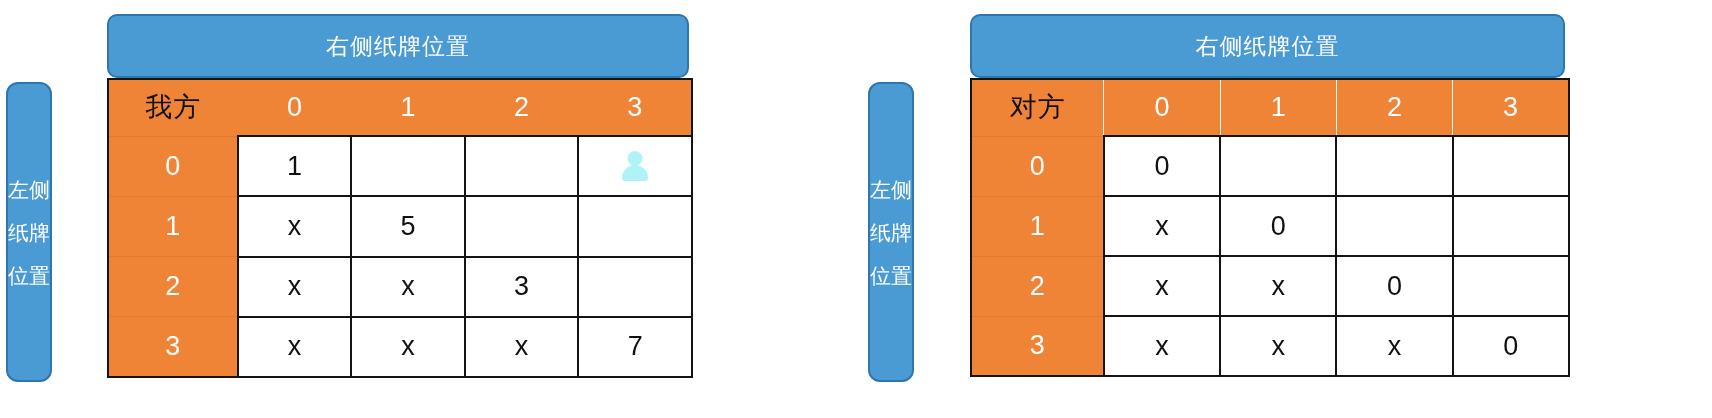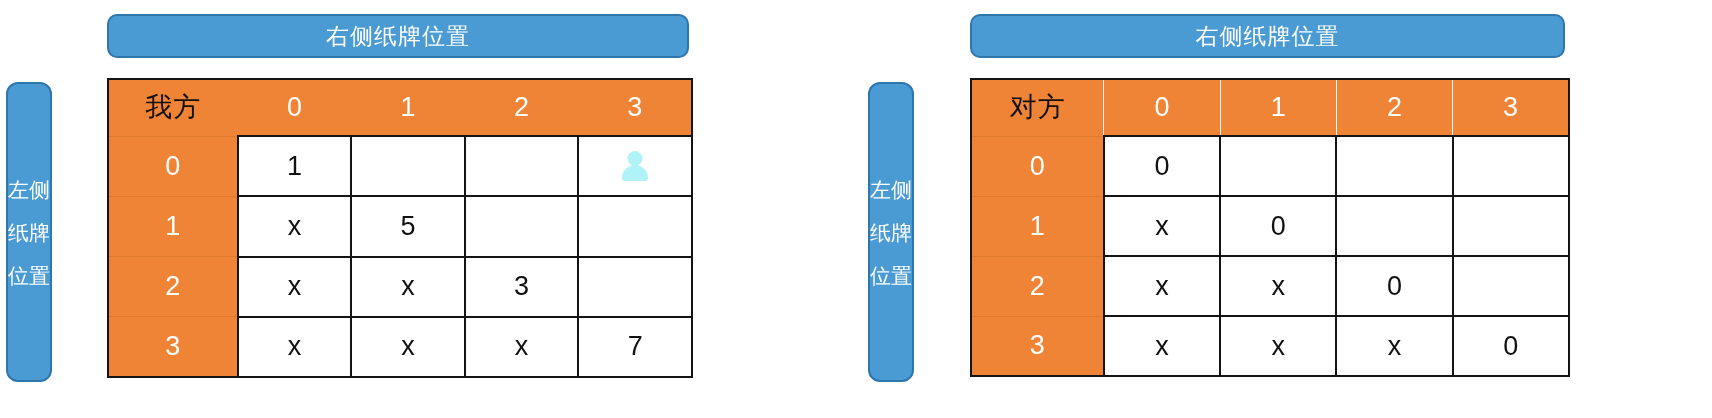--- a/index.html
+++ b/index.html
@@ -27,21 +27,21 @@
     position: absolute;
     top: 0;
     height: 418px;
   }
   .panel-left  { left: 0px;   width: 720px; }
   .panel-right { left: 850px; width: 862px; }
 
   
   .banner {
     position: absolute;
-    height: 44px;
+    height: 64px;
     background: #4a9ad4;
     border: 2px solid #2e77ad;
     border-radius: 10px;
     box-sizing: border-box;
     display: flex;
     align-items: center;
     justify-content: center;
     color: #ffffff;
     font-size: 23px;
     letter-spacing: 1px;

